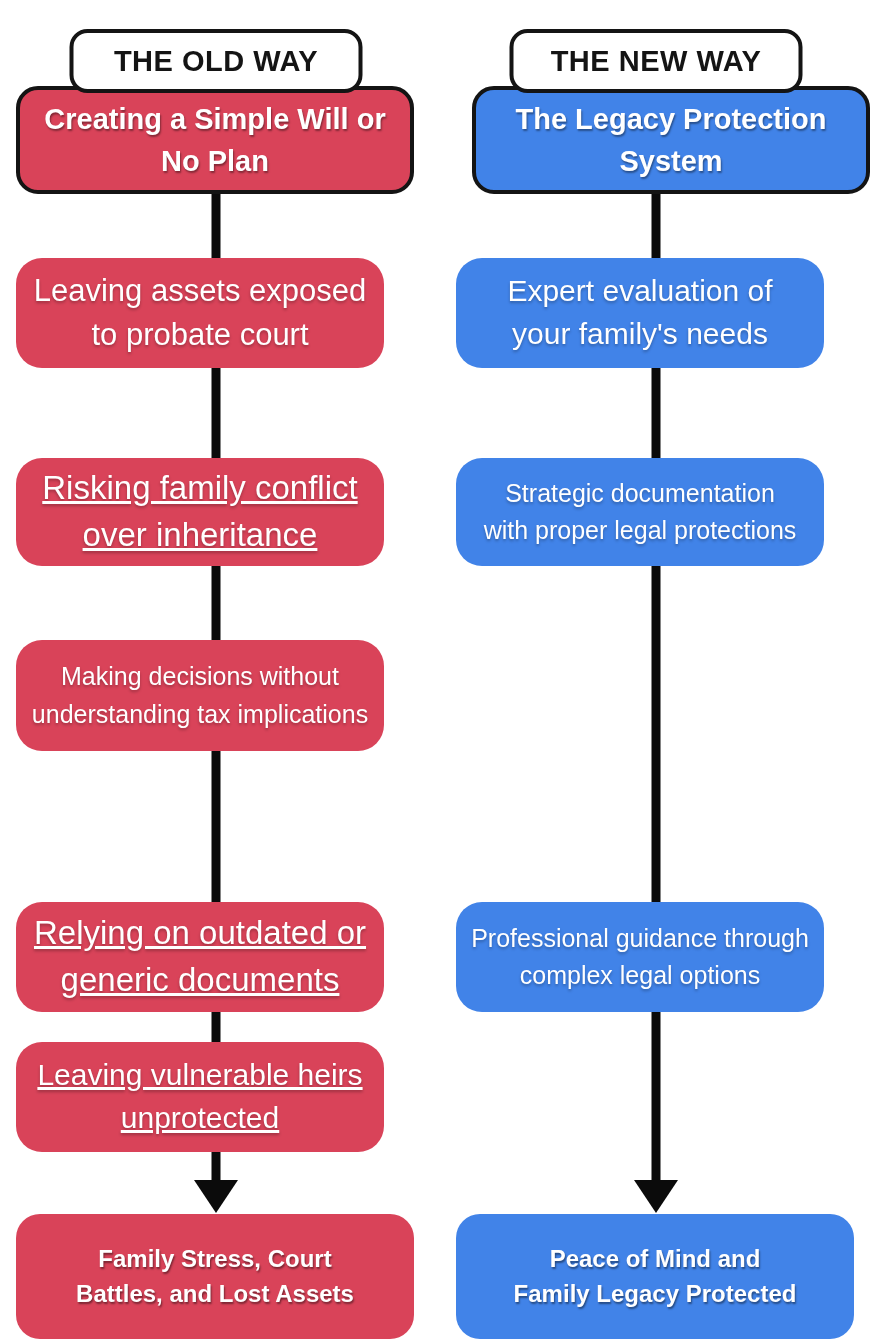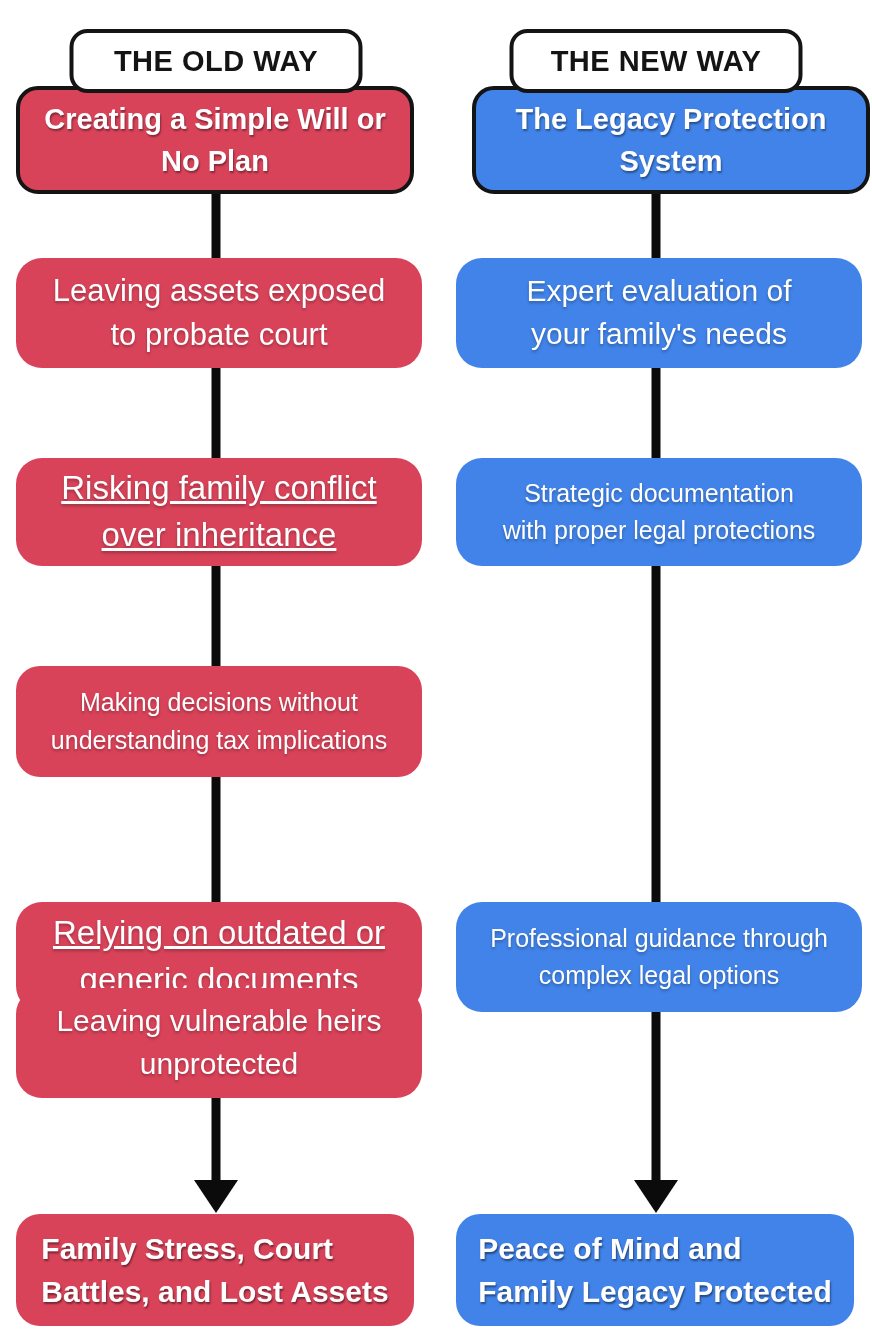--- a/index.html
+++ b/index.html
@@ -50,46 +50,46 @@
     border-radius: 22px;
     display: flex; align-items: center; justify-content: center;
     text-align: center; white-space: pre-line;
     color: #ffffff; font-weight: bold; font-size: 29px; line-height: 1.45;
     text-shadow: 1px 2px 2px rgba(0,0,0,.4);
     z-index: 2;
   }
 
   
   .step {
-    position: absolute; left: 0; width: 406px;
+    position: absolute; left: 0; width: 368px;
     border-radius: 26px;
     display: flex; align-items: center; justify-content: center;
     text-align: center; white-space: pre-line;
     color: #ffffff; line-height: 1.42;
     text-shadow: 0 2px 3px rgba(0,0,0,.28);
     z-index: 1;
   }
   .pos-0 { top: 258px; height: 110px; }
   .pos-1 { top: 458px; height: 108px; }
-  .pos-2 { top: 666px; height: 111px; border-radius: 24px; }
+  .pos-2 { top: 640px; height: 111px; }
   .pos-3 { top: 902px; height: 110px; }
-  .pos-4 { top: 988px; height: 110px; }
+  .pos-4 { top: 1042px; height: 110px; text-decoration: underline; }
   .fs-25 { font-size: 25px; line-height: 1.5; }
   .fs-30 { font-size: 30px; }
   .fs-31 { font-size: 31px; }
   .fs-33 { font-size: 33px; text-decoration: underline; }
 
   
   .result {
     position: absolute; left: 0; top: 1214px;
-    width: 398px; height: 112px;
+    width: 398px; height: 125px;
     border-radius: 24px;
     display: flex; align-items: center; justify-content: center;
-    white-space: pre-line;
-    color: #ffffff; font-weight: bold; font-size: 30px; line-height: 1.45;
+    text-align: center; white-space: pre-line;
+    color: #ffffff; font-weight: bold; font-size: 24px; line-height: 1.45;
     text-shadow: 1px 2px 2px rgba(0,0,0,.45);
     z-index: 1;
   }
 </style>
 </head>
 <body>
 
 <div class="canvas">
 
   <div class="col col-left">

